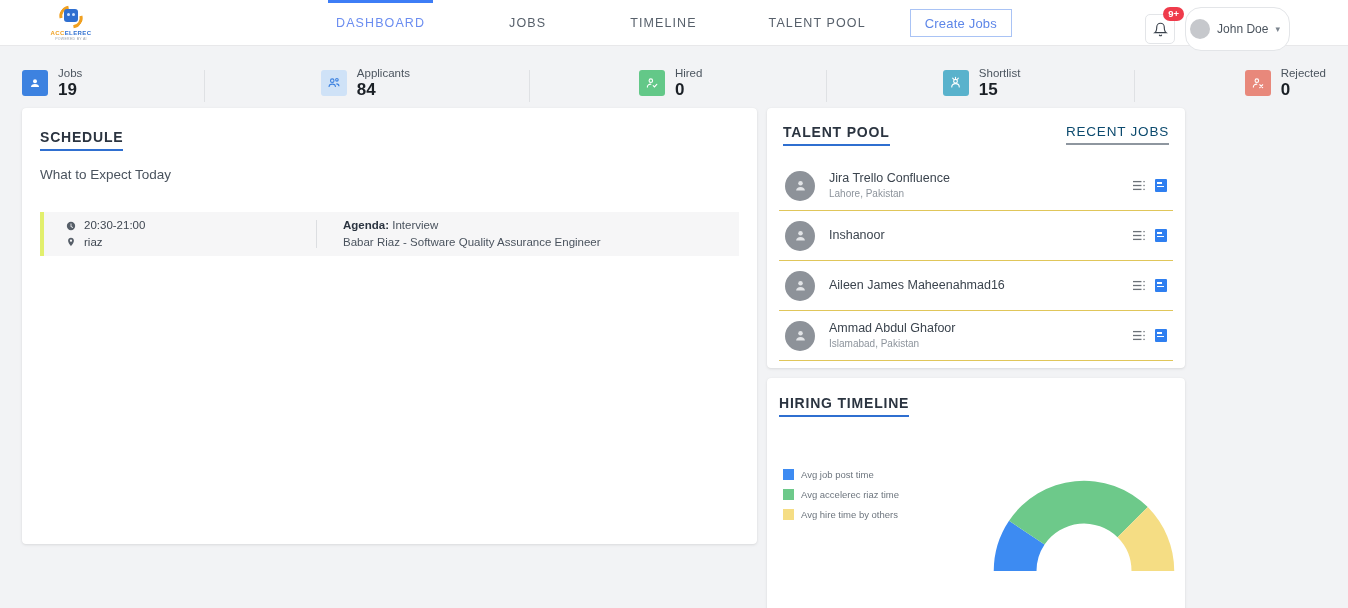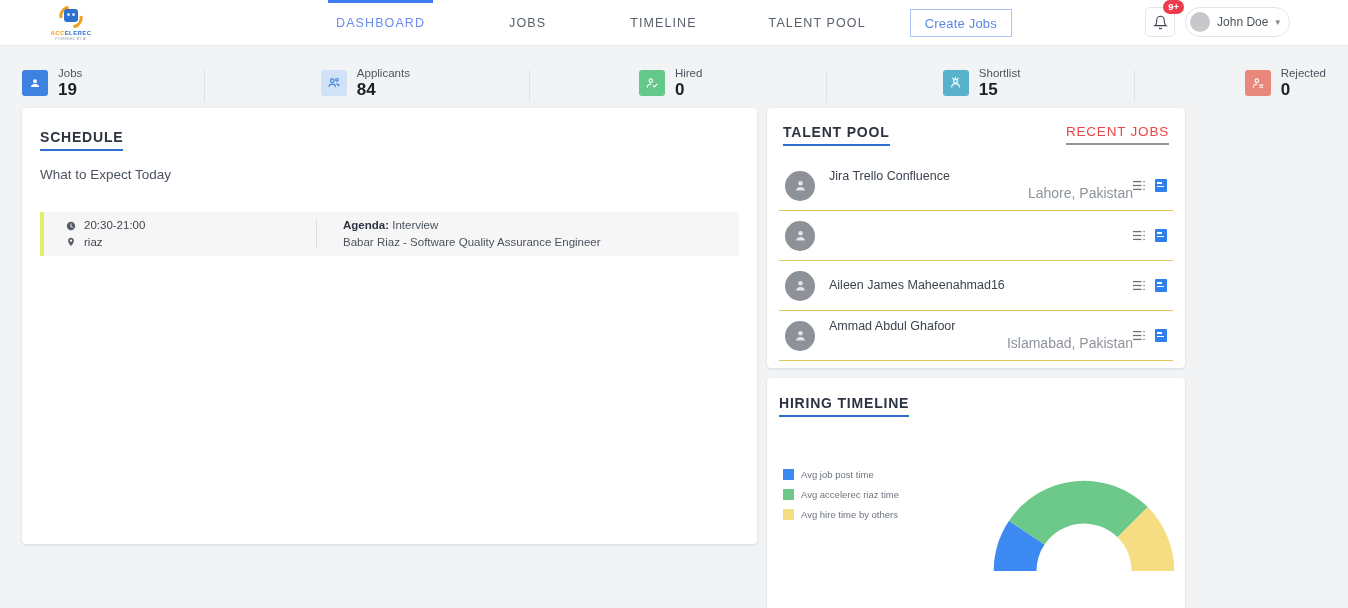--- a/index.html
+++ b/index.html
@@ -93,21 +93,21 @@
     display: flex; align-items: center; justify-content: center;
     cursor: pointer;
   }
   .badge {
     position: absolute; top: -8px; right: -10px;
     background: #ef3b4b; color: #fff;
     font-size: 9.5px; font-weight: bold;
     border-radius: 9px; padding: 1px 5px; line-height: 1.3;
   }
   .user-pill {
-    height: 30px; padding: 0 9px 0 4px;
+    height: 44px; padding: 0 9px 0 4px;
     border: 1px solid #e3e5e8; border-radius: 16px;
     background: #fff;
     display: flex; align-items: center; gap: 7px; cursor: pointer;
   }
   .avatar-sm { width: 20px; height: 20px; border-radius: 50%; background: #c6c8cc; }
   .user-name { font-size: 12px; color: #4b545e; }
   .chev { font-size: 9px; color: #7b848e; }
 
   
   .stats {
@@ -156,38 +156,38 @@
   .ev-left { width: 272px; padding-left: 22px; }
   .ev-line { display: flex; align-items: center; gap: 8px; font-size: 11.5px; color: #3f4752; line-height: 1.45; }
   .ev-sep { width: 1px; height: 28px; background: #dcdee1; }
   .ev-right { padding-left: 26px; font-size: 11.5px; color: #4a535e; line-height: 1.5; }
   .ev-right b { color: #2b3440; }
 
   
   .tp-head { display: flex; align-items: flex-start; justify-content: space-between; padding: 0 4px; }
   .tab-inactive {
     display: inline-block;
-    font-size: 13.5px; letter-spacing: .8px; color: #ef4444;
+    font-size: 13.5px; letter-spacing: .8px; color: #0c4a6e;
     padding-bottom: 4px; border-bottom: 2px solid #8e969f;
     cursor: pointer;
   }
   .tp-list { margin-top: 15px; }
   .tp-row {
     display: flex; align-items: center;
     height: 50px; padding: 0 6px;
     border-bottom: 1px solid #e0c65a;
   }
   .avatar {
     width: 30px; height: 30px; border-radius: 50%;
     background: #8d9299; flex: none;
     display: flex; align-items: center; justify-content: center;
   }
   .tp-info { margin-left: 14px; flex: 1; }
   .tp-name { font-size: 12.5px; color: #3b444e; line-height: 1.3; }
-  .tp-loc { font-size: 14px; color: #8d949c; line-height: 1.4; margin-top: 0; text-align: right; }
+  .tp-loc { font-size: 10px; color: #8d949c; line-height: 1.4; margin-top: 0; }
   .tp-actions { display: flex; align-items: center; gap: 9px; }
   .file-ico {
     width: 12px; height: 13px; background: #2f7ff0; border-radius: 1px;
     position: relative;
   }
   .file-ico::before {
     content:""; position:absolute; left:2px; top:3px; width:5px; height:1.5px; background:#fff;
   }
   .file-ico::after {
     content:""; position:absolute; left:2px; top:6.5px; width:7px; height:1.5px; background:#fff;
@@ -398,20 +398,21 @@
         </div>
 
         <div class="tp-row">
           <div class="avatar">
             <svg width="15" height="15" viewBox="0 0 24 24" fill="#e2e4e7">
                 <circle cx="12" cy="8.5" r="3.6"></circle>
                 <path d="M5 20c0-3.6 3.2-5.8 7-5.8s7 2.2 7 5.8z"></path>
               </svg>
           </div>
           <div class="tp-info">
+            <div class="tp-name">Inshanoor</div>
           </div>
           <div class="tp-actions">
             <svg width="13" height="11" viewBox="0 0 20 14">
                 <g fill="#6b7178">
                   <rect x="0" y="0" width="13" height="2"></rect>
                   <rect x="0" y="6" width="13" height="2"></rect>
                   <rect x="0" y="12" width="13" height="2"></rect>
                   <rect x="16" y="0" width="2" height="2"></rect>
                   <rect x="16" y="6" width="2" height="2"></rect>
                   <rect x="16" y="12" width="2" height="2"></rect>

